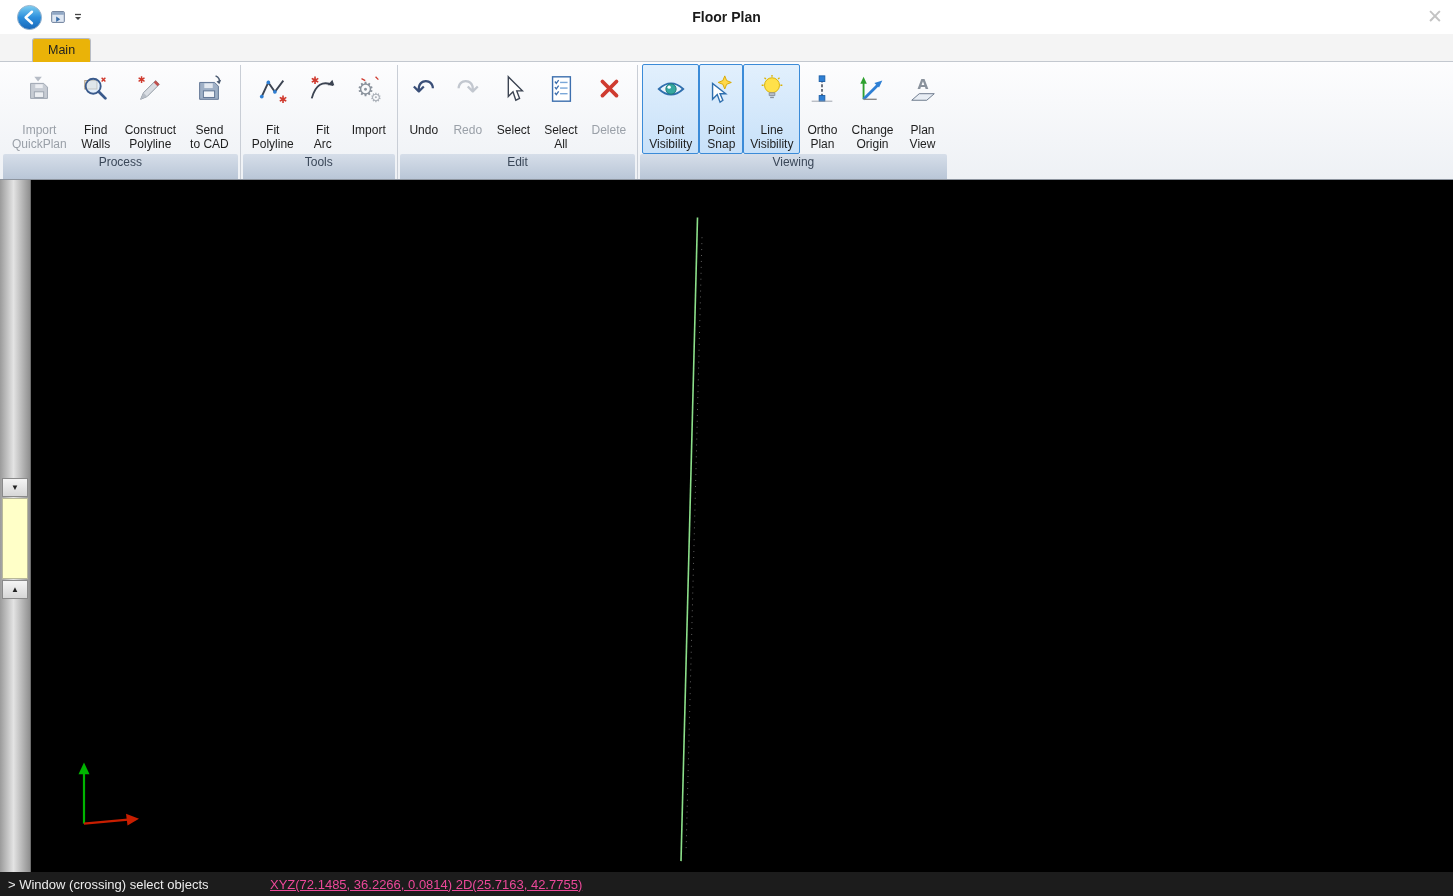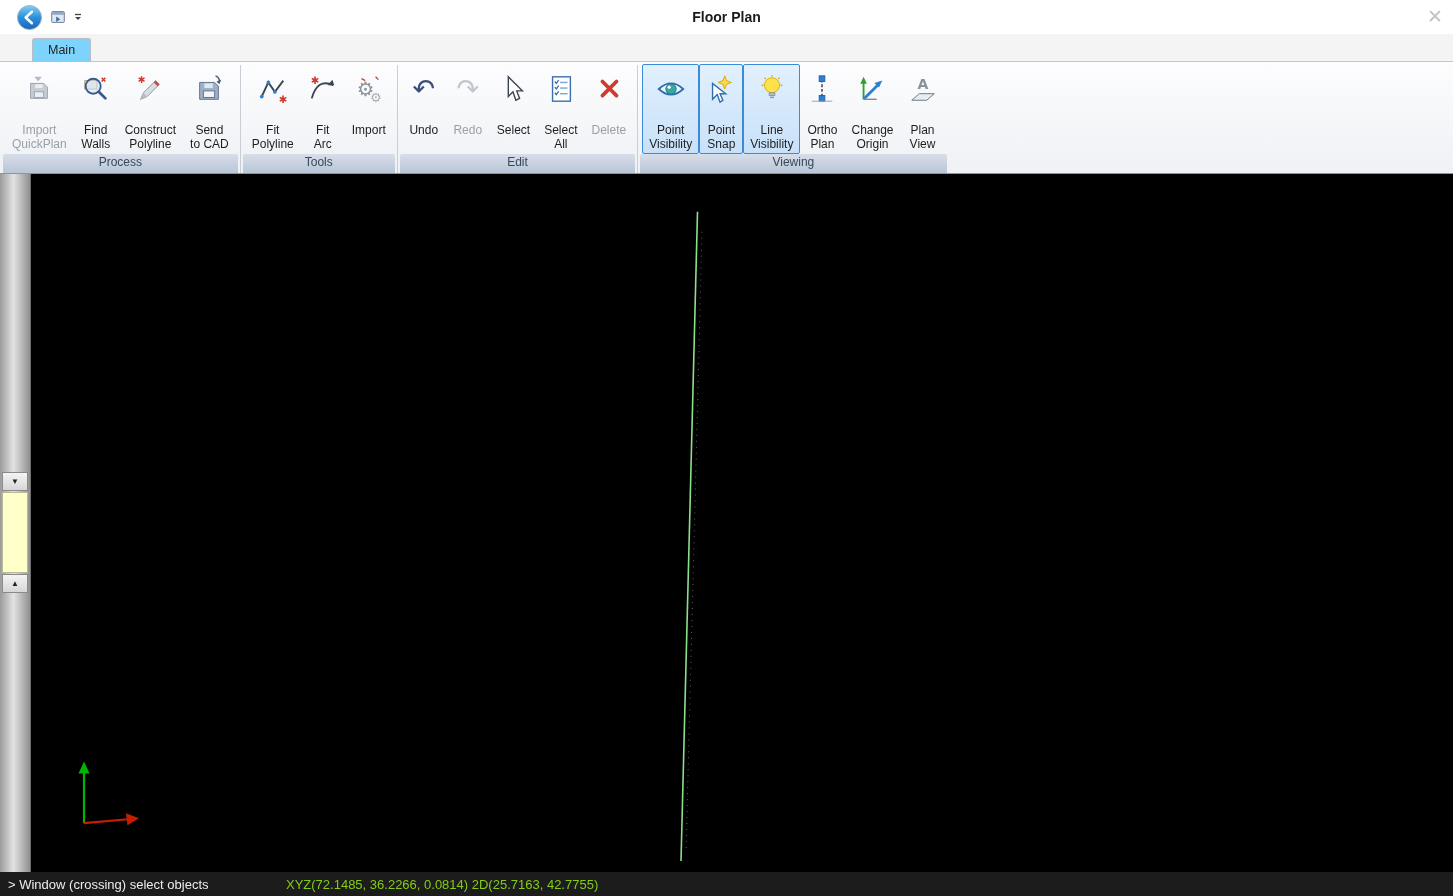--- a/index.html
+++ b/index.html
@@ -14,59 +14,59 @@
   .qa-icon { margin-left:6px; display:flex; align-items:center; }
   .qa-overflow { margin-left:6px; display:flex; align-items:center; }
   .win-title { position:absolute; left:50%; transform:translateX(-50%);
     font-size:14px; font-weight:bold; color:#1a1a1a; }
   .close-btn { position:absolute; right:10px; top:4px; border:none; background:transparent;
     color:#c3c3c3; font-size:19px; line-height:26px; cursor:pointer; font-weight:400; }
 
   
   .ribbon { flex:0 0 137px; display:flex; flex-direction:column; border-bottom:1px solid #8d949e; }
   .tabrow { height:28px; background:#f4f4f4; border-bottom:1px solid #c3c8cf; display:flex; align-items:flex-end; }
-  .tab { margin-left:32px; background:#7dd3fc; border:1px solid #b8bcc4; border-bottom:none;
+  .tab { margin-left:32px; background:#eab308; border:1px solid #b8bcc4; border-bottom:none;
     border-radius:3px 3px 0 0; padding:4px 15px 5px; font-size:12.5px; color:#222;
     position:relative; top:1px; z-index:2; cursor:pointer; }
   .ribbon-body { flex:1; background:linear-gradient(#fdfdfe, #eef1f5);
     display:flex; align-items:stretch; padding:0 2px; }
   .rgroup { display:flex; flex-direction:column; }
   .rbuttons { flex:1; display:flex; align-items:stretch; padding:2px 3px 0; }
   .rbtn { display:flex; flex-direction:column; align-items:center; justify-content:flex-start;
     padding:6px 6px 2px; border:1px solid transparent; border-radius:2px; min-width:44px; cursor:pointer; }
   .rbtn.active { background:linear-gradient(#e2f0fd,#c8e1f9); border-color:#3b8bd8; }
   .ricon { height:36px; display:flex; align-items:center; justify-content:center; position:relative; }
   .glyph-icon { font-size:27px; line-height:32px; font-family:"DejaVu Sans", sans-serif; }
   .rlabel { font-size:12px; line-height:14px; text-align:center; white-space:pre-line;
     color:#1e1e1e; margin-top:16px; }
   .rbtn.disabled .rlabel { color:#9aa0a8; }
-  .group-label { height:19px; margin:0 1px; background:linear-gradient(#d6dee9,#b9c6d7);
+  .group-label { height:25px; margin:0 1px; background:linear-gradient(#d6dee9,#b9c6d7);
     font-size:12px; color:#3a4758; text-align:center; line-height:16px; border-radius:2px 2px 0 0; }
   .rsep { width:1px; background:#c9ced6; margin:3px 1px 0; }
 
   
   .main { flex:1; display:flex; min-height:0; }
   .sidebar { flex:0 0 31px; background:linear-gradient(to right,#9b9b9b,#e3e3e3 45%,#8f8f8f);
     display:flex; flex-direction:column; border-right:1px solid #6e6e6e; }
   .sb-space { height:298px; }
   .sb-fill { flex:1; }
   .sb-btn { height:19px; margin:0 2px; background:linear-gradient(#f4f4f4,#d7d7d7);
     border:1px solid #8a8a8a; display:flex; align-items:center; justify-content:center;
     font-size:8px; color:#222; cursor:pointer; }
   .sb-yellow { height:81px; margin:1px 2px; background:#ffffc8; border:1px solid #b8b89a; cursor:pointer; }
 
   .canvas { flex:1; background:#000; position:relative; overflow:hidden; }
   .canvas-svg { position:absolute; inset:0; width:100%; height:100%; }
 
   
   .statusbar { flex:0 0 24px; background:#1c1c1c; display:flex; align-items:center;
-    font-size:13px; padding:0 8px;gap:16px; }
+    font-size:13px; padding:0 8px; }
   .sb-prompt { flex:0 0 250px; color:#ececec; white-space:nowrap; }
   .sb-msg { flex:1; color:#adadad; white-space:nowrap; overflow:hidden; }
-  .sb-coords { color:#84cc16; white-space:nowrap; margin-left:12px; }
+  .sb-coords { color:#ec4899; white-space:nowrap; margin-left:12px;text-decoration:underline; }
 </style>
 </head>
 <body>
 
 <div class="app">
 
   <div class="titlebar">
     <button class="back-btn">
       <svg viewBox="0 0 28 28" width="27" height="27">
         <defs>

